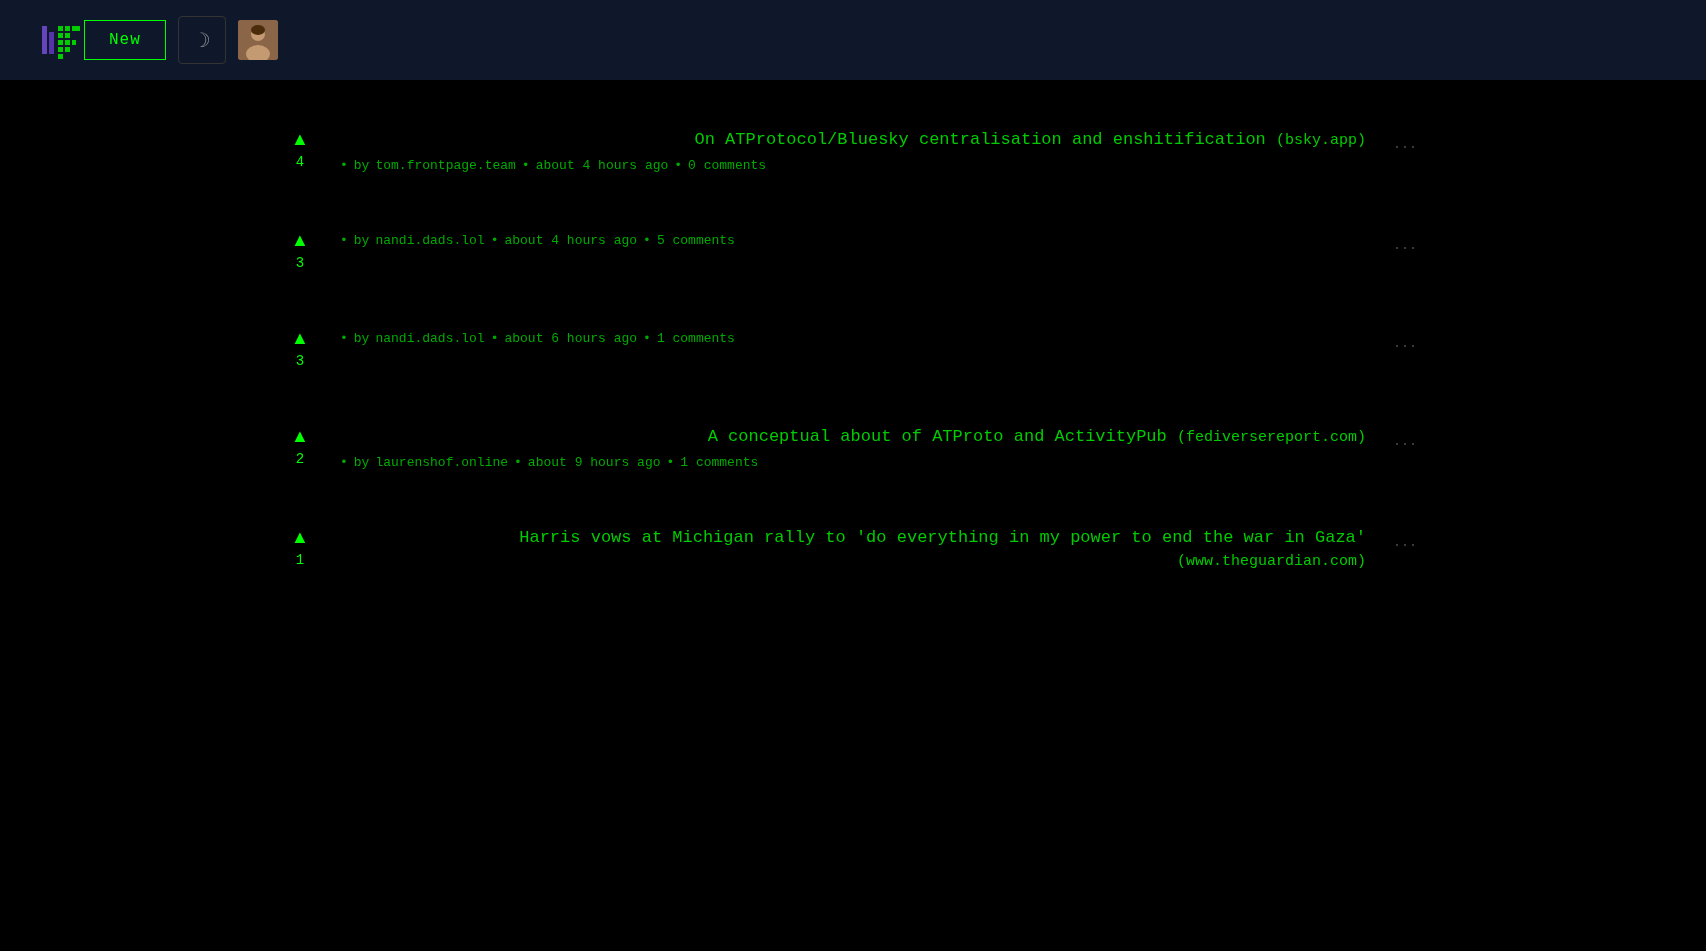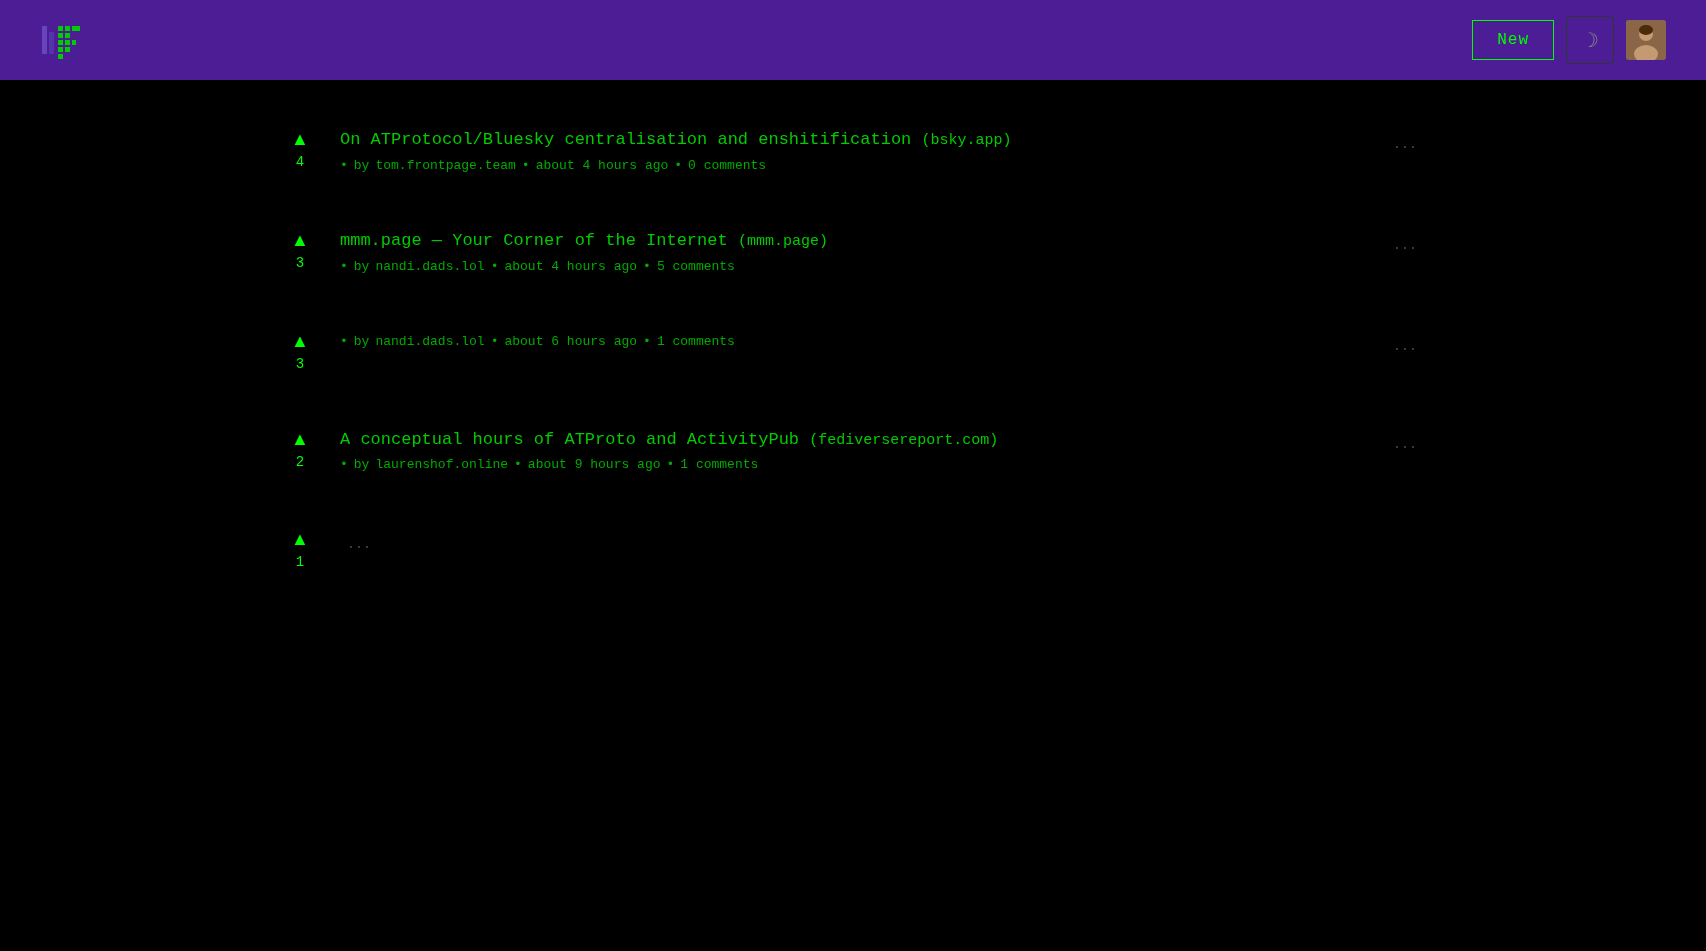--- a/index.html
+++ b/index.html
@@ -14,27 +14,26 @@
       font-family: 'Courier New', Courier, monospace;
       min-height: 951px;
       width: 1706px;
       overflow-x: hidden;
     }
 
     
     .header {
       display: flex;
       align-items: center;
-      justify-content: space-between;
       padding: 16px 40px;
       position: fixed;
       top: 0;
       left: 0;
       right: 0;
-      background: #4c1d95;
+      background: #0f172a;
       z-index: 100;
     }
 
     .logo {
       display: flex;
       align-items: center;
     }
 
     .header-right {
       display: flex;
@@ -105,20 +104,21 @@
     .vote-count {
       color: #00ff00;
       font-family: 'Courier New', Courier, monospace;
       font-size: 14px;
       text-align: center;
       min-width: 20px;
     }
 
     .item-content {
       flex: 1;
+      text-align: right;
     }
 
     .item-title {
       font-size: 17px;
       font-family: 'Courier New', Courier, monospace;
       margin-bottom: 6px;
       line-height: 1.4;
     }
 
     .item-title a {
@@ -241,21 +241,20 @@
           </div>
       </div>
       <button class="more-btn">···</button>
     </div>
       <div class="feed-item">
       <div class="vote-section">
         <button class="upvote-btn">▲</button>
         <span class="vote-count">3</span>
       </div>
       <div class="item-content">
-        <div class="item-title"><a href="#">mmm.page — Your Corner of the Internet</a> <span class="item-domain">(mmm.page)</span></div>
         <div class="item-meta">
             <span class="dot">•</span> 
             <span>by</span> 
             <span>nandi.dads.lol</span> 
             <span class="dot">•</span> 
             <span>about 4 hours ago</span> 
             <span class="dot">•</span> 
             <span>5 comments</span>
           </div>
       </div>
@@ -278,35 +277,39 @@
           </div>
       </div>
       <button class="more-btn">···</button>
     </div>
       <div class="feed-item">
       <div class="vote-section">
         <button class="upvote-btn">▲</button>
         <span class="vote-count">2</span>
       </div>
       <div class="item-content">
-        <div class="item-title"><a href="#">A conceptual hours of ATProto and ActivityPub</a> <span class="item-domain">(fediversereport.com)</span></div>
+        <div class="item-title"><a href="#">A conceptual about of ATProto and ActivityPub</a> <span class="item-domain">(fediversereport.com)</span></div>
         <div class="item-meta">
             <span class="dot">•</span> 
             <span>by</span> 
             <span>laurenshof.online</span> 
             <span class="dot">•</span> 
             <span>about 9 hours ago</span> 
             <span class="dot">•</span> 
             <span>1 comments</span>
           </div>
       </div>
       <button class="more-btn">···</button>
     </div>
       <div class="feed-item">
       <div class="vote-section">
         <button class="upvote-btn">▲</button>
         <span class="vote-count">1</span>
       </div>
+      <div class="item-content">
+        <div class="item-title"><a href="#">Harris vows at Michigan rally to 'do everything in my power to end the war in Gaza'</a> <span class="item-domain">(www.theguardian.com)</span></div>
+
+      </div>
       <button class="more-btn">···</button>
     </div>
     </div>
 
 </main>
 
 </body></html>

